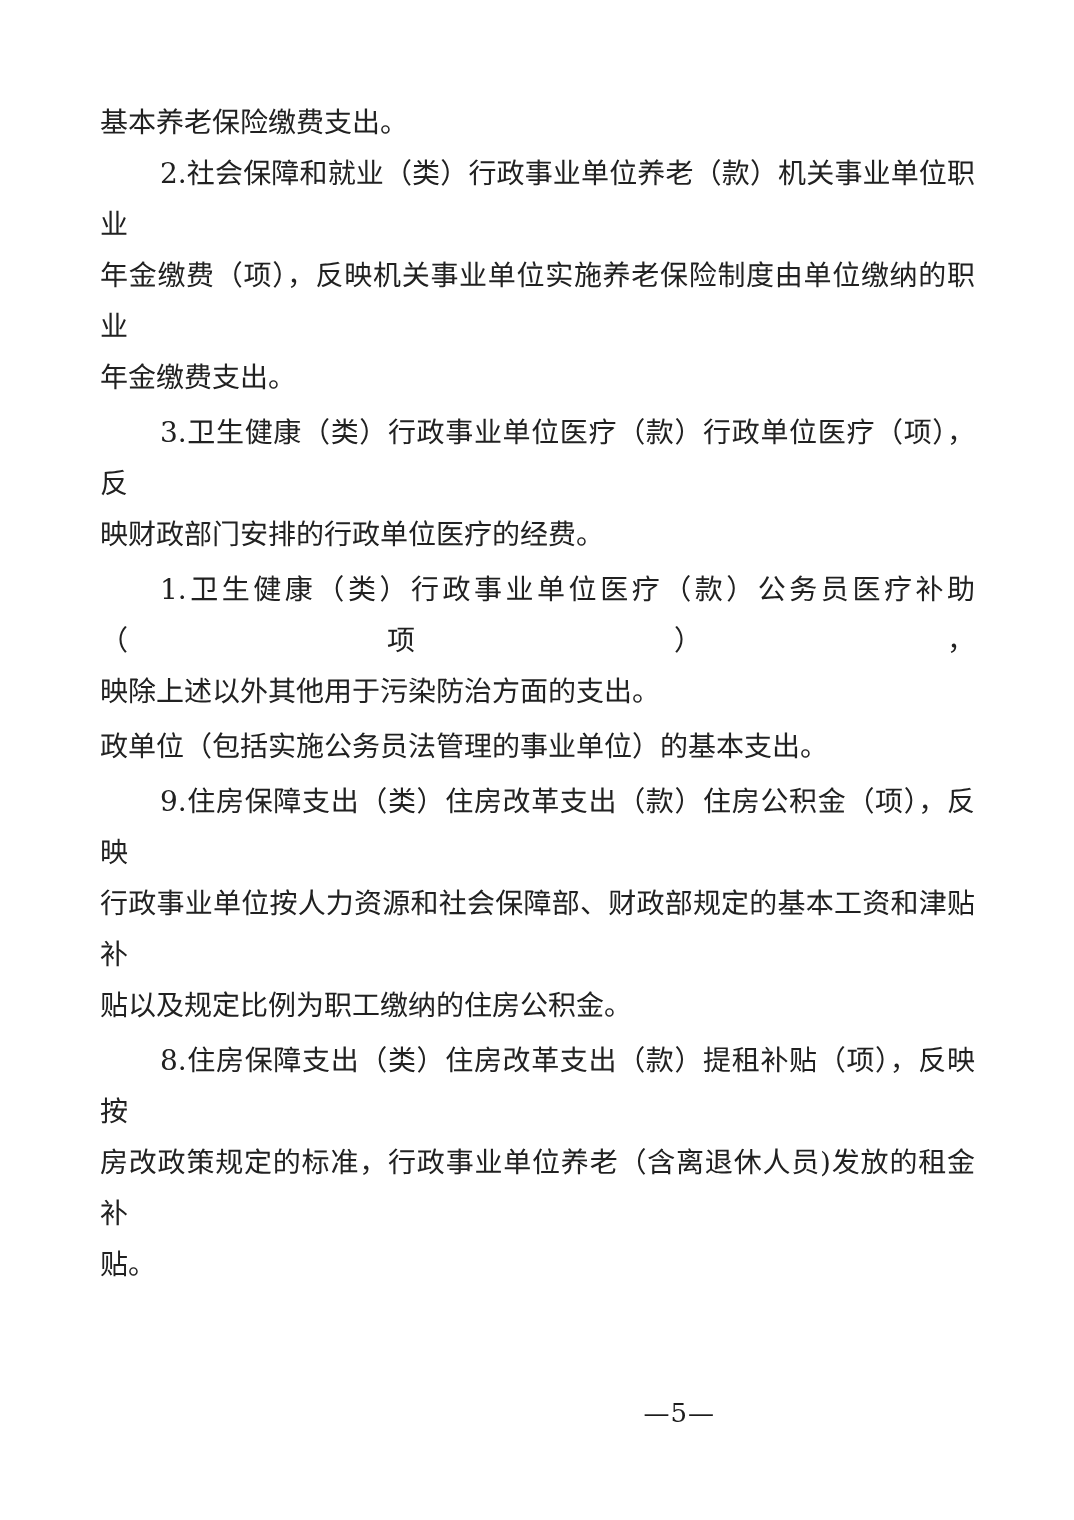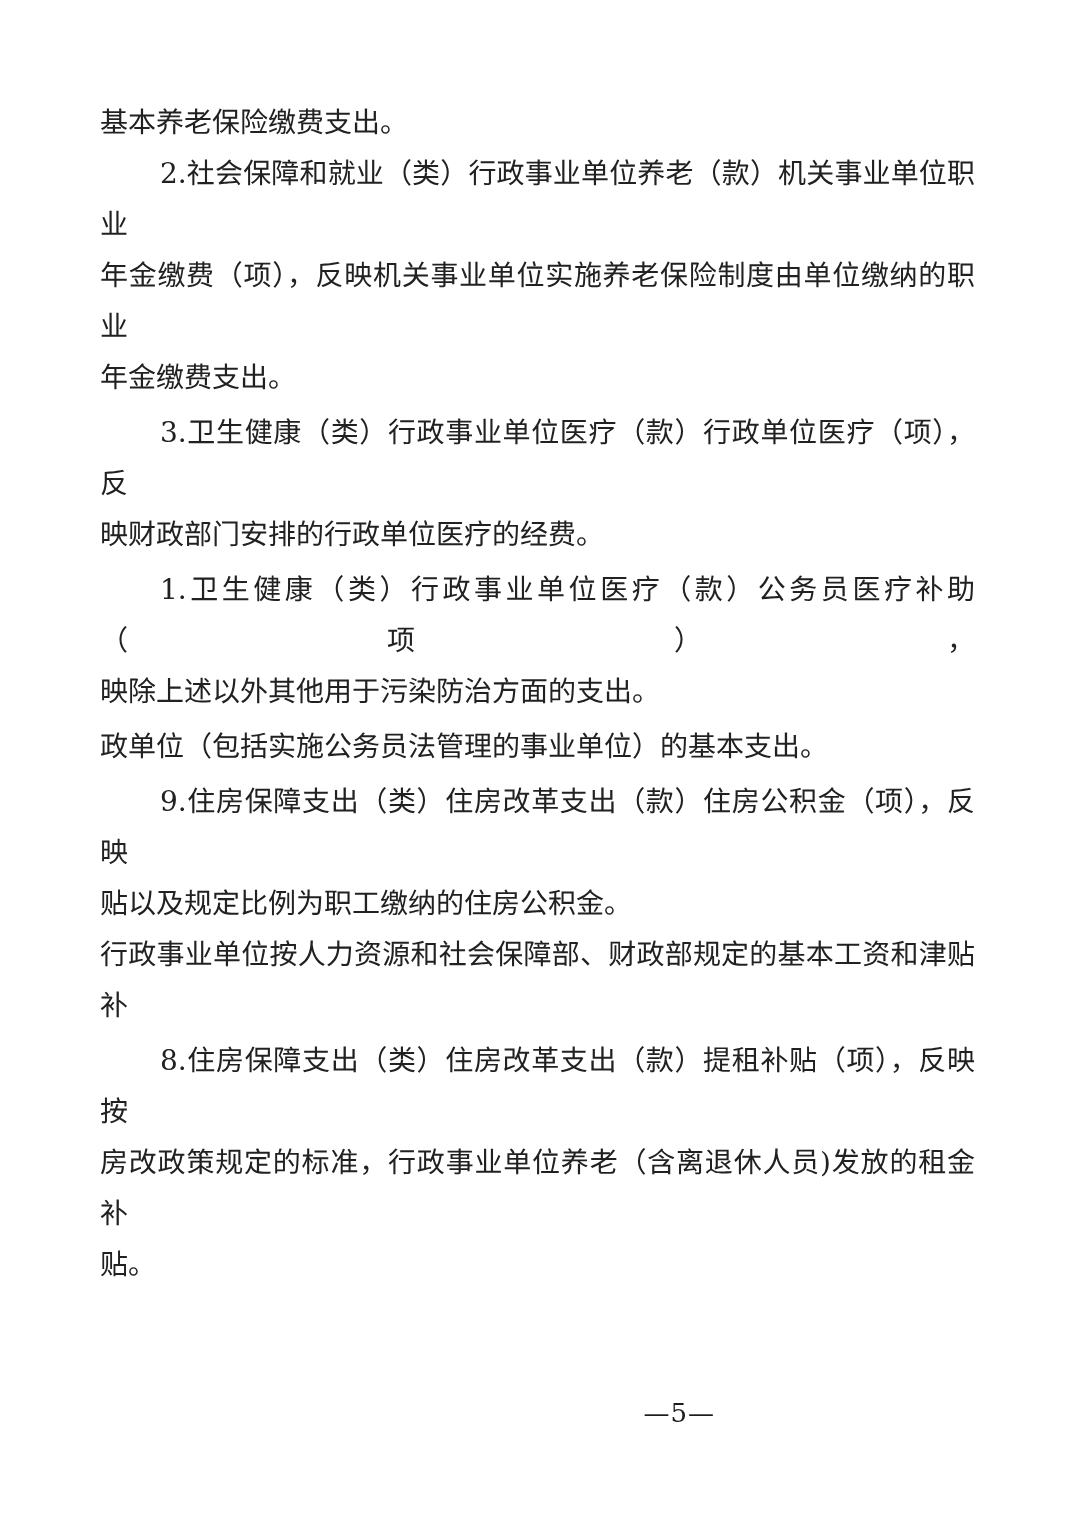--- a/index.html
+++ b/index.html
@@ -76,22 +76,22 @@
       <div class="line endp">映除上述以外其他用于污染防治方面的支出。</div>
     </div>
 
     <div class="para gap">
       <div class="line endp">政单位（包括实施公务员法管理的事业单位）的基本支出。</div>
     </div>
 
 
     <div class="para gap">
       <div class="line indent">9.住房保障支出（类）住房改革支出（款）住房公积金（项），反映</div>
+      <div class="line">行政事业单位按人力资源和社会保障部、财政部规定的基本工资和津贴补</div>
       <div class="line endp">贴以及规定比例为职工缴纳的住房公积金。</div>
-      <div class="line">行政事业单位按人力资源和社会保障部、财政部规定的基本工资和津贴补</div>
     </div>
 
     <div class="para gap">
       <div class="line indent">8.住房保障支出（类）住房改革支出（款）提租补贴（项），反映按</div>
       <div class="line">房改政策规定的标准，行政事业单位养老（含离退休人员)发放的租金补</div>
       <div class="line endp">贴。</div>
     </div>
 
   </div>
 

